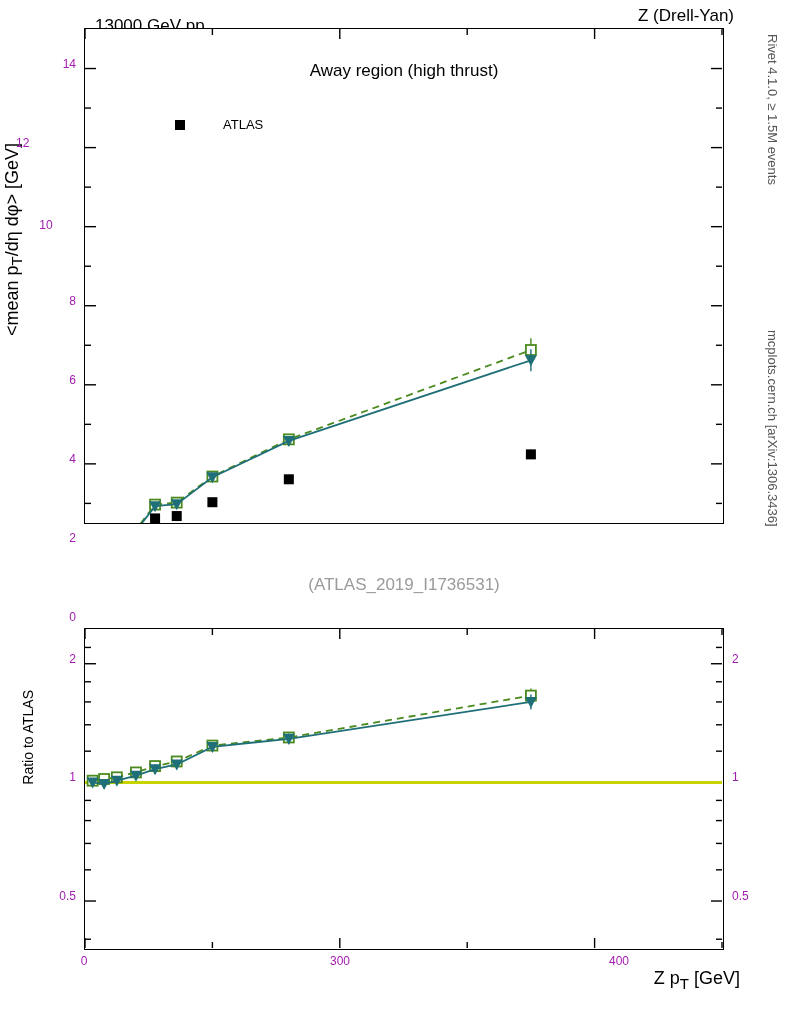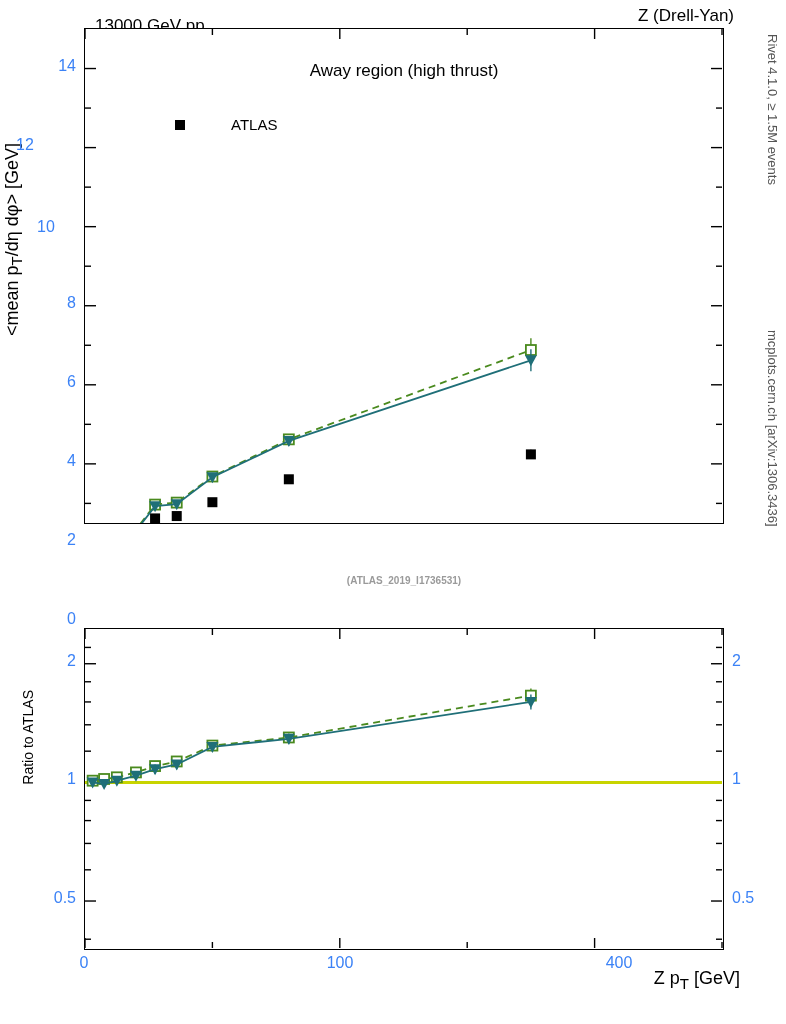--- a/index.html
+++ b/index.html
@@ -23,38 +23,38 @@
               border:1.6px solid #000;box-sizing:border-box;background:#fff;}
 
   .plotarea{position:absolute;left:0;top:0;width:100%;height:100%;}
 
   .title-main{position:absolute;left:0;right:0;top:32px;text-align:center;font-size:17px;}
 
   
   #legend{position:absolute;left:60px;top:82px;font-size:14.5px;}
   .leg-row{display:flex;align-items:center;height:26px;}
   .leg-sym{width:74px;height:26px;position:relative;}
-  .leg-lbl{margin-left:12px;font-size:15px;}
+  .leg-lbl{margin-left:4px;font-size:13px;}
 
   .leg-sq{position:absolute;left:30px;top:9px;width:10px;height:10px;background:#000;}
   .leg-line{position:absolute;left:4px;top:13px;width:66px;height:0;border-top:1.6px dashed #4a8a1e;}
   .leg-line-solid{position:absolute;left:4px;top:13px;width:66px;height:0;border-top:1.6px solid #1f6f78;}
   .leg-osq{position:absolute;left:30px;top:8px;width:9px;height:9px;border:1.6px solid #4a8a1e;background:#fff;}
   .leg-tri{position:absolute;left:29px;top:8px;width:0;height:0;border-left:6px solid transparent;border-right:6px solid transparent;border-top:11px solid #1f6f78;}
 
-  .watermark{position:absolute;left:0;right:0;top:546px;text-align:center;font-size:10px;color:#9a9a9a;font-weight:bold;}
+  .watermark{position:absolute;left:0;right:0;top:546px;text-align:center;font-size:17px;color:#9a9a9a;}
 
   
   #ylabel-main{position:absolute;left:2px;top:36px;writing-mode:vertical-rl;transform:rotate(180deg);
                font-size:18px;height:300px;}
   #ylabel-ratio{position:absolute;left:20px;top:690px;writing-mode:vertical-rl;transform:rotate(180deg);
                font-size:14px;}
   #xlabel{position:absolute;right:46px;top:968px;font-size:18px;}
 
-  .tick-lbl{position:absolute;font-size:16px;color:#3b82f6;}
+  .tick-lbl{position:absolute;font-size:12px;color:#a21caf;}
 
   svg{display:block;}
 </style>
 </head>
 <body>
 
 <div id="root">
 
   <div class="hdr" id="hdr-left">13000 GeV pp</div>
   <div class="hdr" id="hdr-right">Z (Drell-Yan)</div>
@@ -276,17 +276,17 @@
       <div class="tick-lbl" style="left: 16px; top: 218px; width: 60px; text-align: center;">10</div>
       <div class="tick-lbl" style="left: 16px; top: 135.6px; width: 60px; text-align: left;">12</div>
       <div class="tick-lbl" style="left: 16px; top: 56.5333px; width: 60px; text-align: right;">14</div>
       <div class="tick-lbl" style="left: 16px; top: 889.025px; width: 60px; text-align: right;">0.5</div>
       <div class="tick-lbl" style="left: 732px; top: 889.025px;">0.5</div>
       <div class="tick-lbl" style="left: 16px; top: 770.381px; width: 60px; text-align: right;">1</div>
       <div class="tick-lbl" style="left: 732px; top: 770.381px;">1</div>
       <div class="tick-lbl" style="left: 16px; top: 651.737px; width: 60px; text-align: right;">2</div>
       <div class="tick-lbl" style="left: 732px; top: 651.737px;">2</div>
       <div class="tick-lbl" style="left: 54px; top: 954px; width: 60px; text-align: center;">0</div>
-      <div class="tick-lbl" style="left: 310px; top: 954px; width: 60px; text-align: center;">100</div>
+      <div class="tick-lbl" style="left: 310px; top: 954px; width: 60px; text-align: center;">300</div>
       <div class="tick-lbl" style="left: 589px; top: 954px; width: 60px; text-align: center;">400</div>
     </div>
 
 </div>
 
 </body></html>

